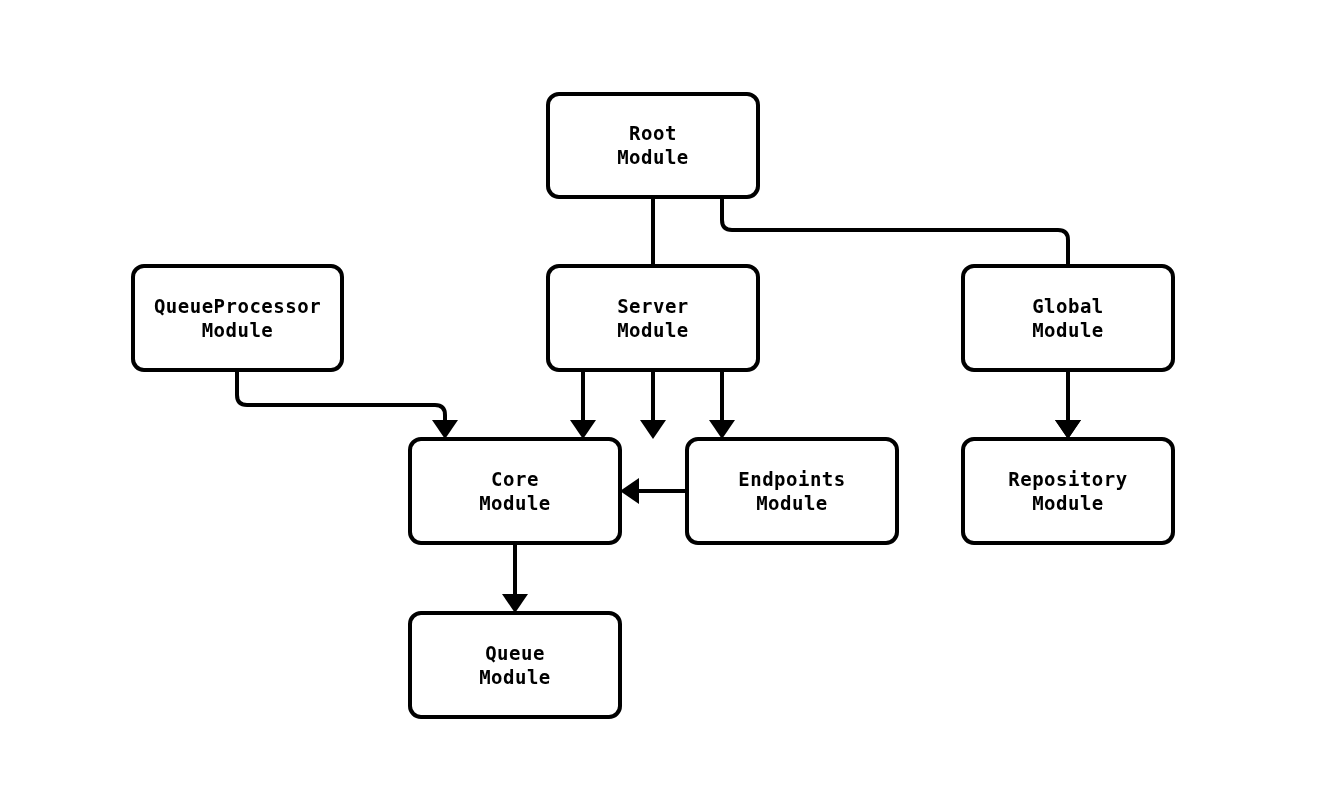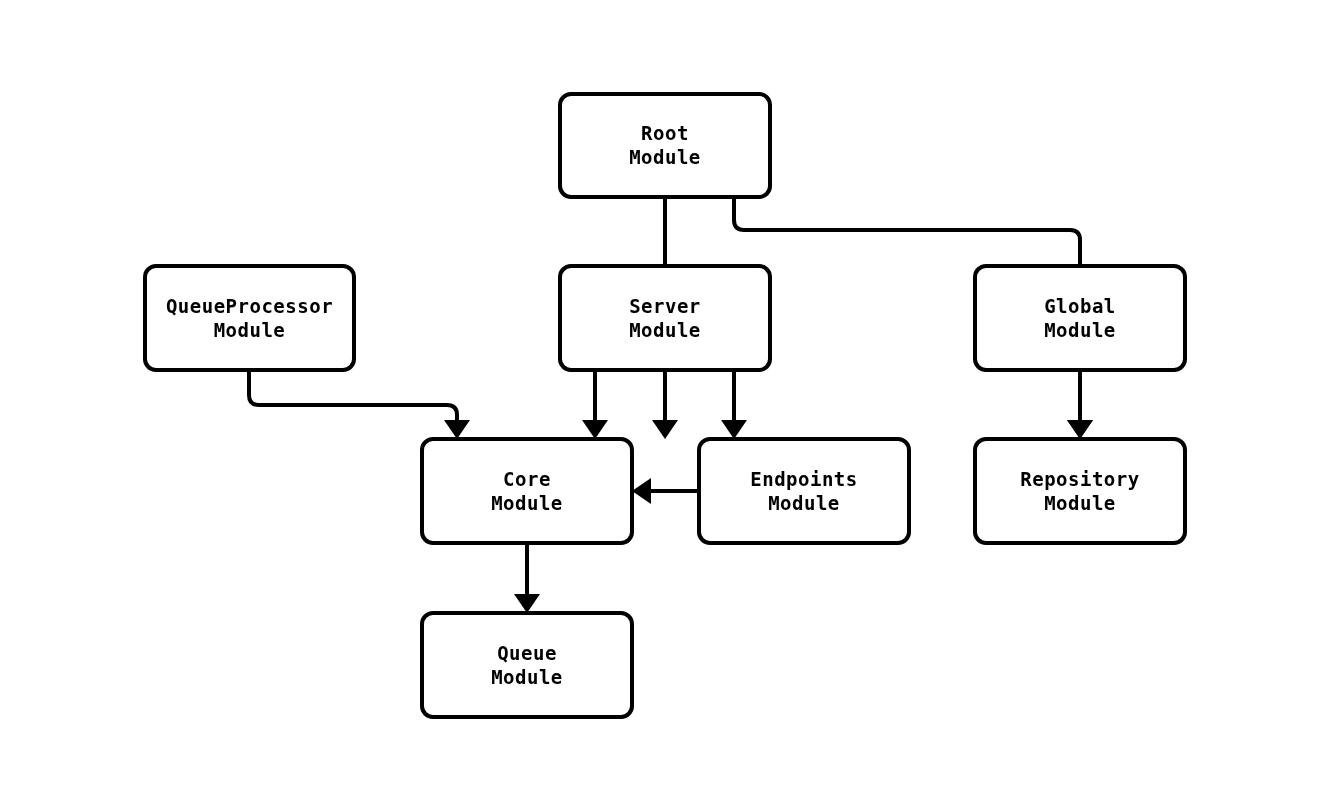--- a/index.html
+++ b/index.html
@@ -11,21 +11,20 @@
     width: 1337px;
     height: 809px;
     font-family: "DejaVu Sans Mono", "Liberation Mono", monospace;
     overflow: hidden;
   }
   #diagram-root {
     position: relative;
     width: 1217px;
     height: 809px;
     background: #ffffff;
-    margin-left: 12px;
   }
   svg.diagram-canvas {
     display: block;
     width: 1337px;
     height: 809px;
   }
   .node-box {
     fill: #ffffff;
     stroke: #000000;
     stroke-width: 4;

